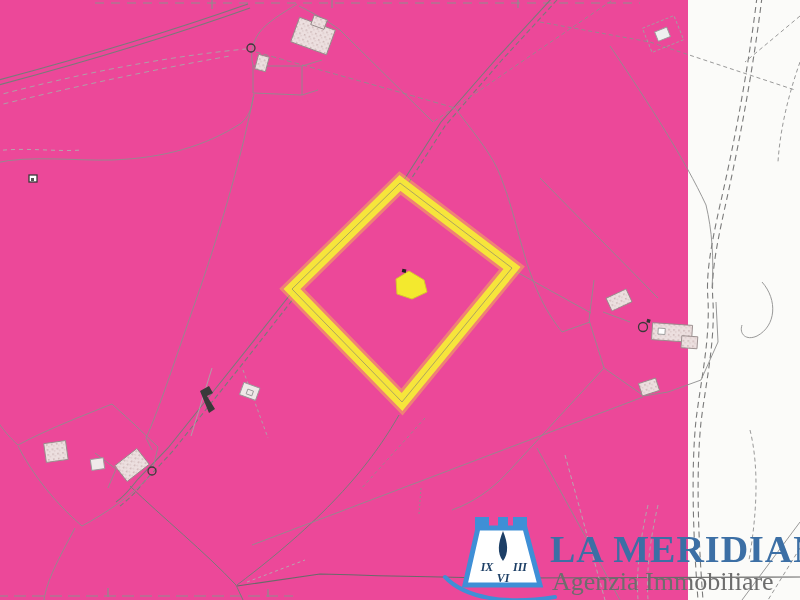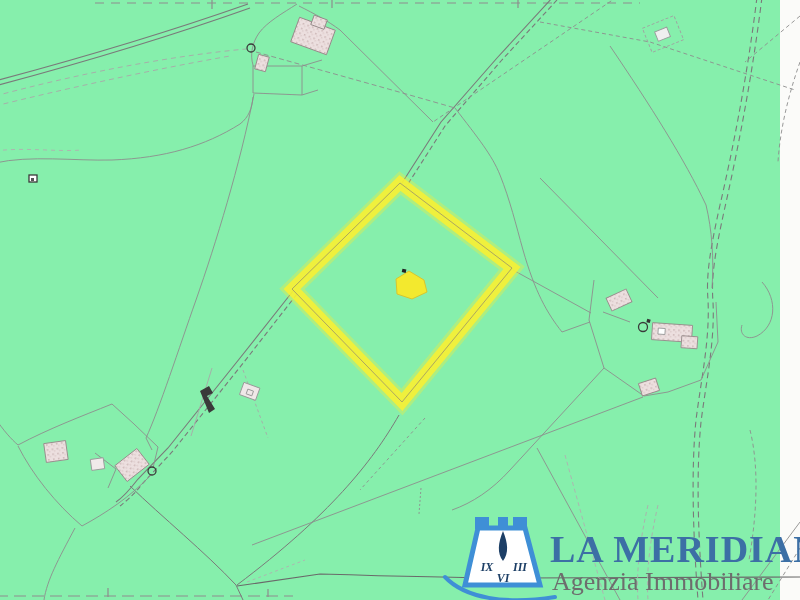--- a/index.html
+++ b/index.html
@@ -1,17 +1,17 @@
 <!DOCTYPE html>
 <html><head>
 <meta charset="utf-8">
 <style>
   html,body{margin:0;padding:0;}
   body{width:800px;height:600px;overflow:hidden;background:#fbfbf9;}
-  .stage{position:relative;width:780px;height:600px;background:#86efac;}
+  .stage{position:relative;width:688px;height:600px;background:#ec4899;}
   svg{display:block;}
   text{font-family:"Liberation Serif","DejaVu Serif",serif;}
   .brand{font-weight:bold;letter-spacing:1px;}
   .numeral{font-style:italic;font-weight:bold;}
 </style>
 </head>
 <body>
 
 <div class="stage">
 <svg width="800" height="600" viewBox="0 0 800 600">

